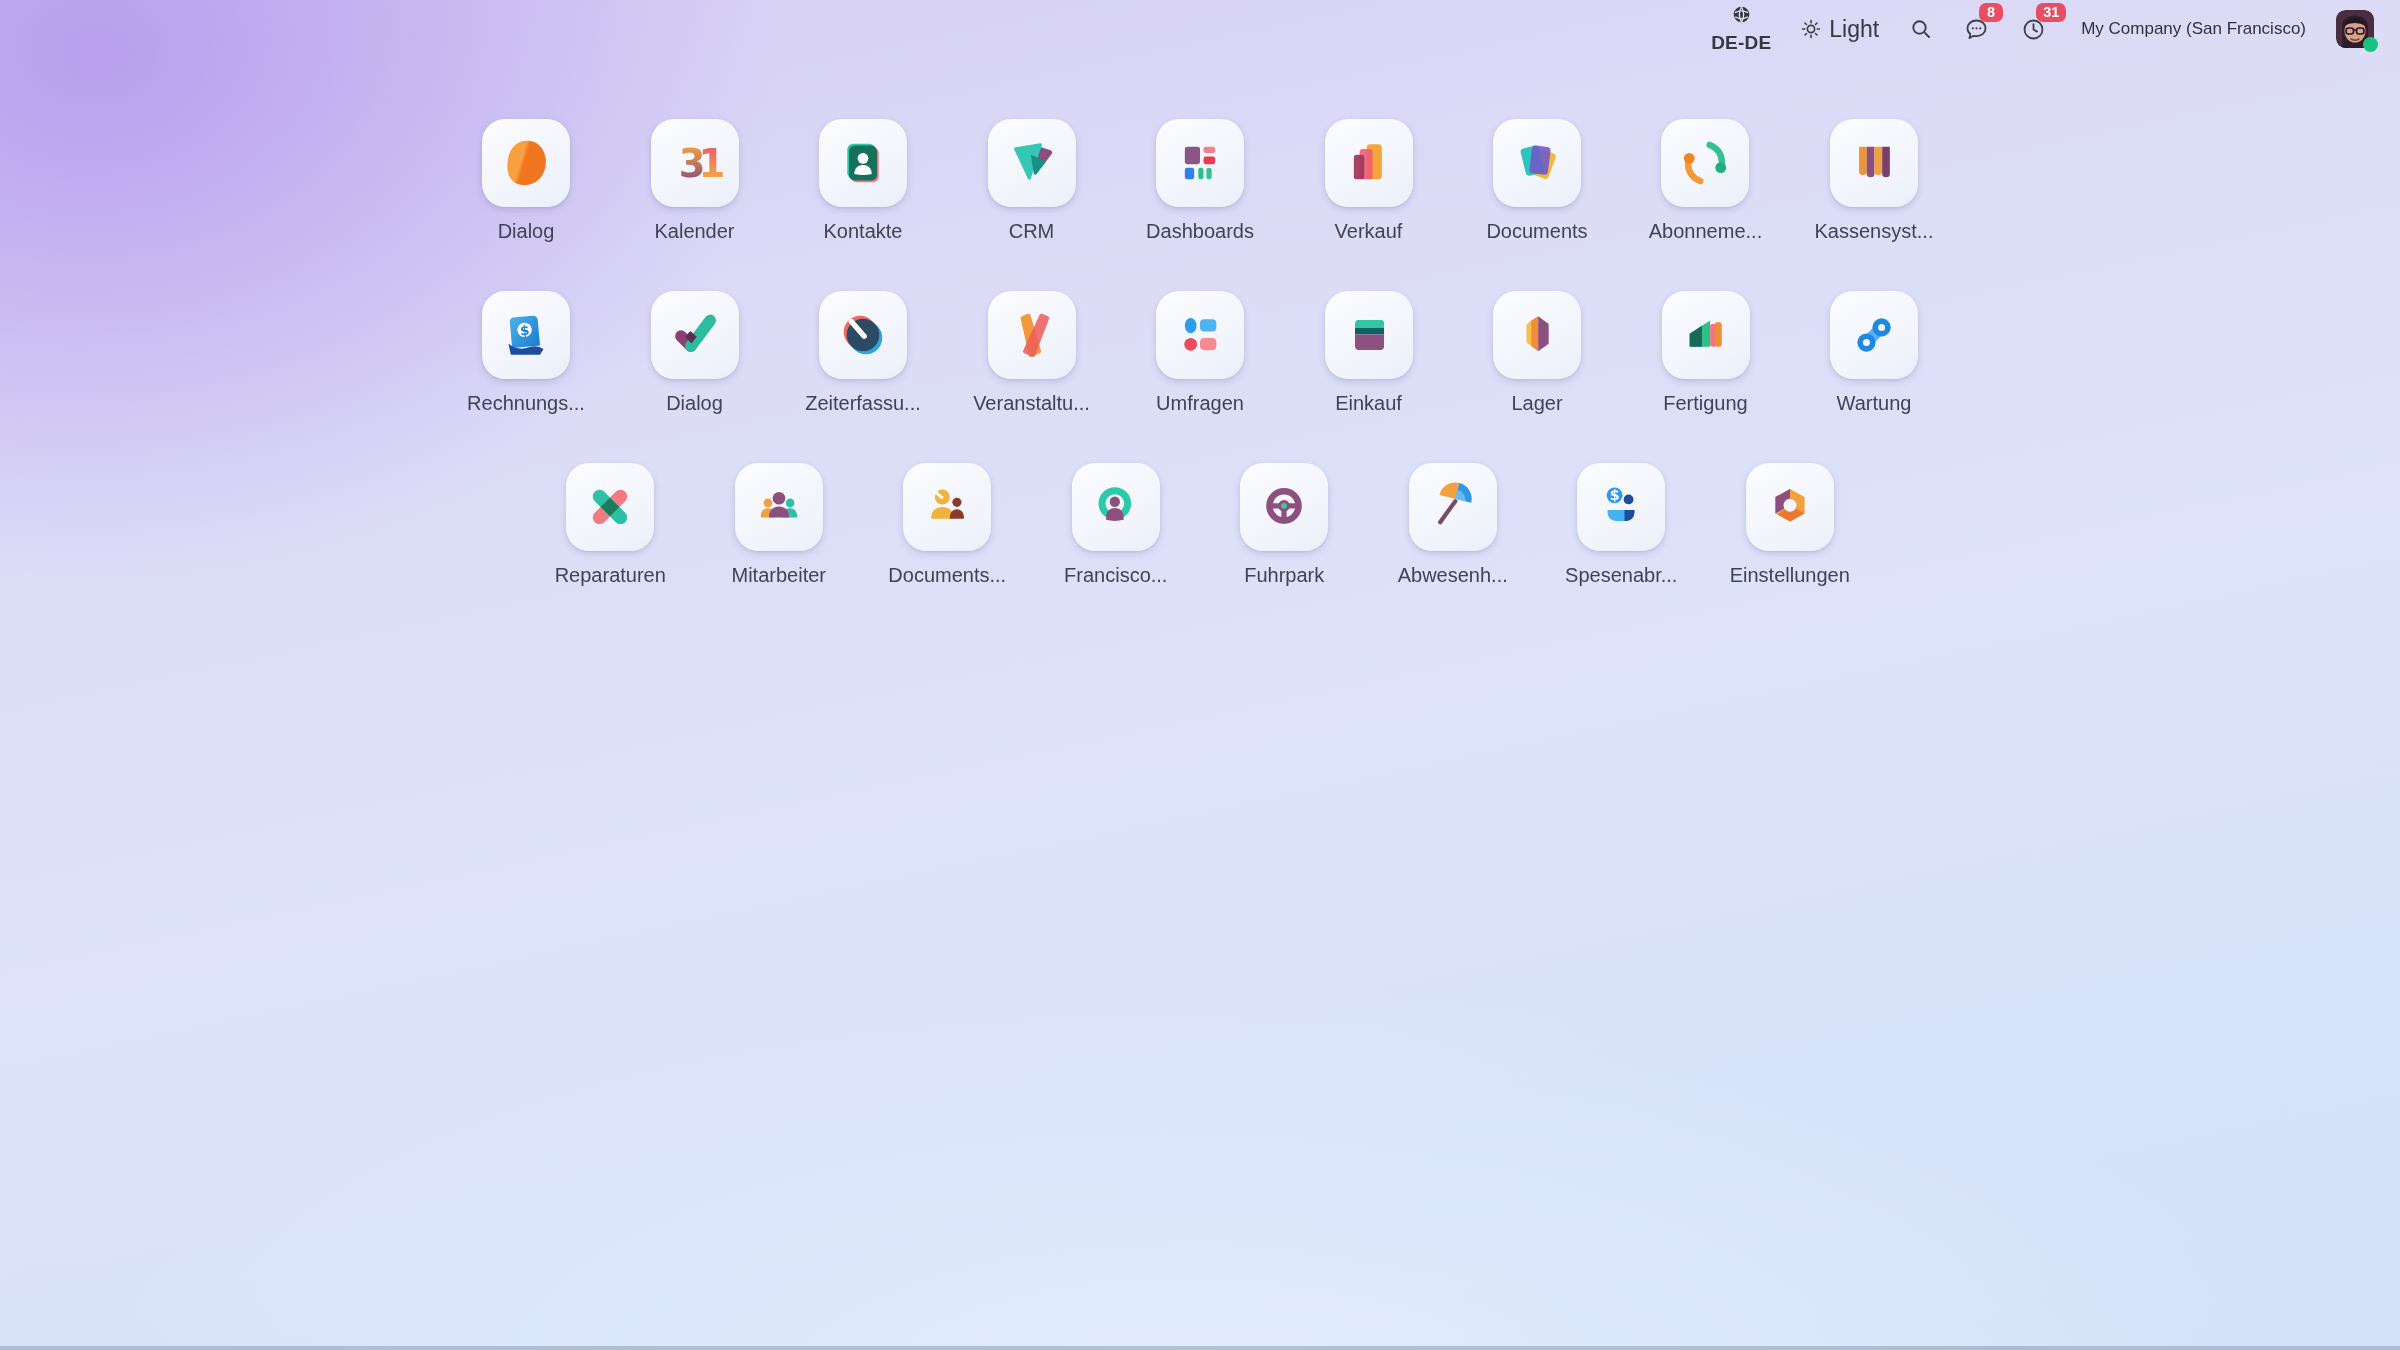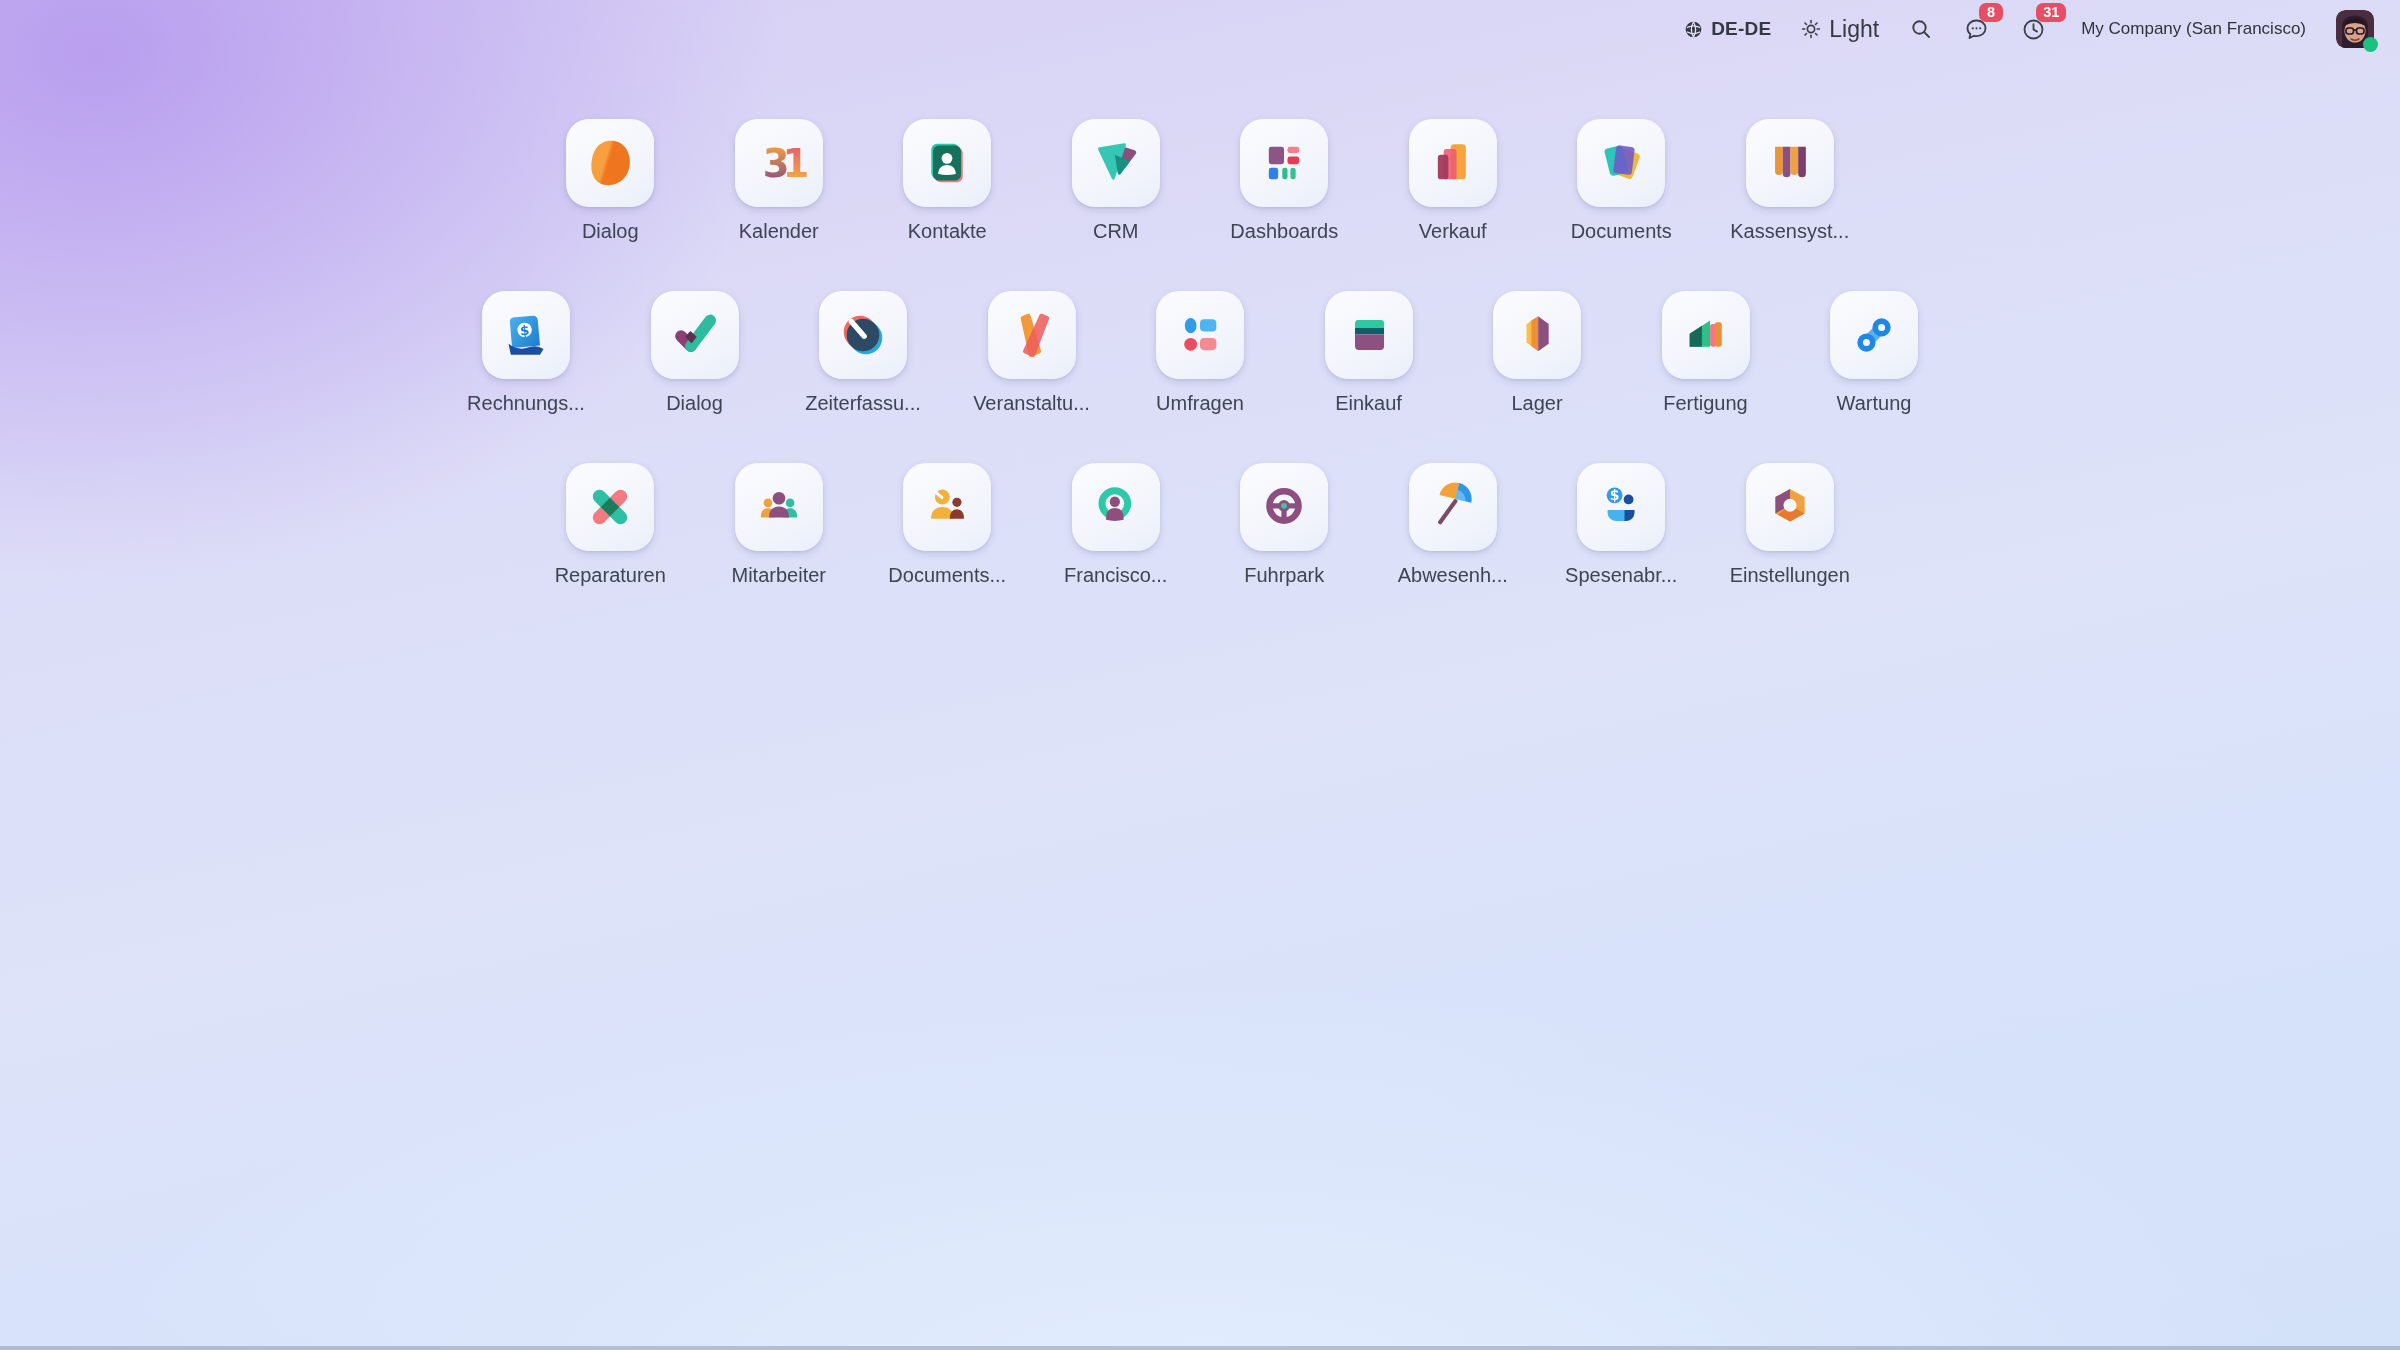--- a/index.html
+++ b/index.html
@@ -12,21 +12,21 @@
       linear-gradient(168deg,#d6cdf4 0%,#dcdcf7 28%,#dde3f9 55%,#d6e2fa 80%,#d3e1f9 100%);
   }
   .bottom-edge{position:absolute;left:0;right:0;bottom:0;height:4px;background:rgba(125,140,165,.45);}
   
   .header{
     position:absolute;top:0;left:0;right:0;height:58px;
     display:flex;align-items:center;justify-content:flex-end;
     padding-right:26px;gap:30px;color:#343843;
   }
   .h-item{display:flex;align-items:center;gap:8px;cursor:pointer;}
-  .h-lang{font-weight:bold;font-size:19px;letter-spacing:.2px;}
+  .h-lang{font-weight:bold;font-size:19px;letter-spacing:.2px;flex-direction:column;}
   .h-theme{font-size:23px;}
   .iconbtn{position:relative;display:flex;align-items:center;}
   .badge{
     position:absolute;top:-13px;left:16px;
     background:var(--badge,#e84e63);color:#fff;font-size:14.5px;font-weight:bold;
     border-radius:7px;padding:2px 7px;line-height:1.1;min-width:10px;text-align:center;
   }
   .company{font-size:17px;color:#2f333d;margin-left:4px;white-space:nowrap;}
   .avatar{position:relative;width:38px;height:38px;border-radius:9px;overflow:visible;cursor:pointer;}
   .avatar svg{border-radius:9px;display:block;}
@@ -220,20 +220,33 @@
               </g>
             </svg>
           </div>
           <div class="app-label">Documents</div>
         </div>
       </div>
       <div class="cell">
         <div class="app">
           <div class="tile">
             <svg viewBox="0 0 48 48">
+              <path d="M28 8.5 A15.5 15.5 0 0 1 38.5 23" fill="none" stroke="#35c28f" stroke-width="5.5" stroke-linecap="round"></path>
+              <circle cx="37.5" cy="28" r="4.6" fill="#1fae7c"></circle>
+              <path d="M20 39.5 A15.5 15.5 0 0 1 9.5 25" fill="none" stroke="#f29a38" stroke-width="5.5" stroke-linecap="round"></path>
+              <circle cx="10.5" cy="20" r="4.6" fill="#f0861f"></circle>
+            </svg>
+          </div>
+          <div class="app-label">Abonneme...</div>
+        </div>
+      </div>
+      <div class="cell">
+        <div class="app">
+          <div class="tile">
+            <svg viewBox="0 0 48 48">
               <path d="M11.2 10 h6.6 v21 a3.3 3.3 0 0 1 -6.6 0 Z" fill="#e9953a"></path>
               <path d="M17.8 10 h6.6 v23 a3.3 3.3 0 0 1 -6.6 0 Z" fill="#8d4f7d"></path>
               <path d="M24.4 10 h6.6 v21 a3.3 3.3 0 0 1 -6.6 0 Z" fill="#f0a13f"></path>
               <path d="M31 10 h6.6 v23 a3.3 3.3 0 0 1 -6.6 0 Z" fill="#7c3f6d"></path>
             </svg>
           </div>
           <div class="app-label">Kassensyst...</div>
         </div>
       </div>
     </div>

